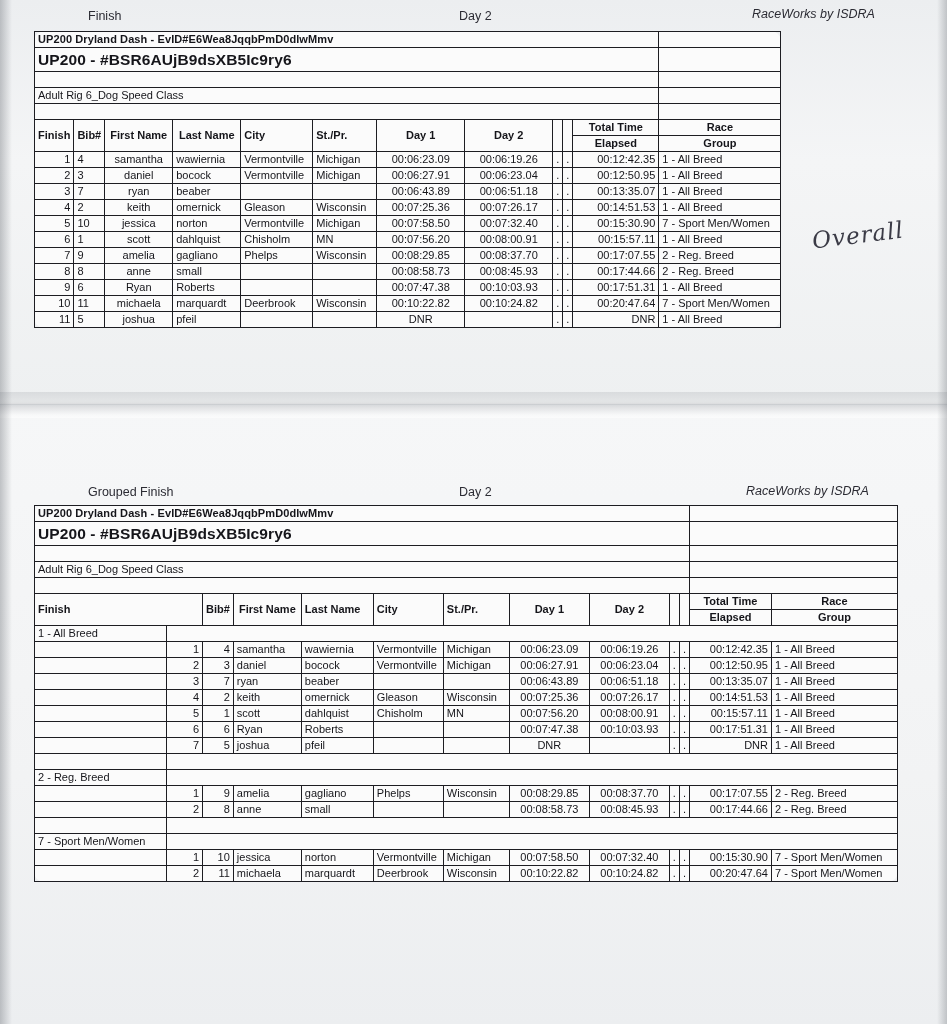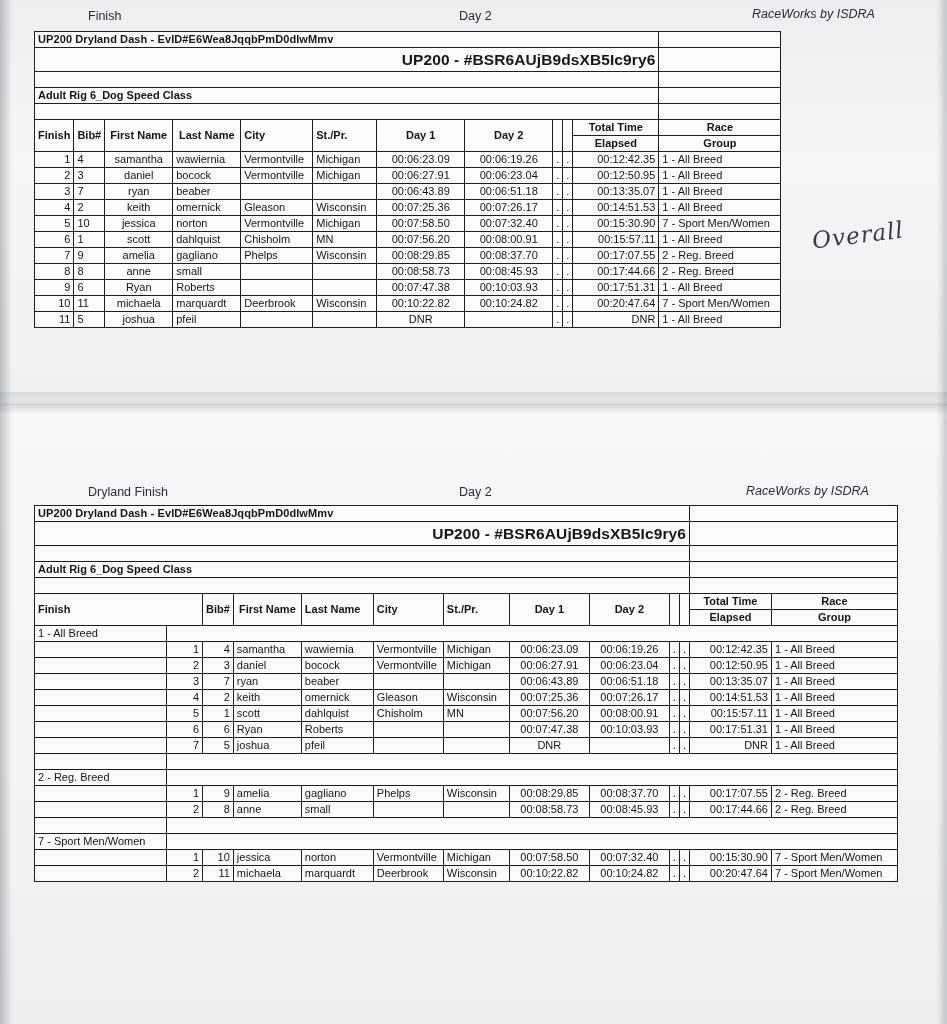--- a/index.html
+++ b/index.html
@@ -75,25 +75,24 @@
     font-size: 17px;
     font-weight: bold;
     letter-spacing: .1px;
     height: 26px;
     line-height: 26px;
   }
   .title-cell.sub {
     font-size: 15.5px;
     height: 23px;
     line-height: 23px;
-    text-align: right;
   }
   .class-cell {
     font-size: 15px;
-    font-weight: bold;
+    font-weight: normal;
     height: 27px;
     line-height: 27px;
   }
   .blank-row td { height: 13px; }
   .hdr td {
     font-weight: bold;
     text-align: center;
     font-size: 11.5px;
     height: 15px;
     line-height: 15px;
@@ -395,21 +394,21 @@
           </tr>
         </tbody>
     </table>
   </div>
 
   <div class="handwriting" id="hw-overall">Overall</div>
 </div>
 
 <div class="sheet sheet-bottom">
 
-  <div class="page-head left" style="left:88px; top:80px;">Dryland Finish</div>
+  <div class="page-head left" style="left:88px; top:80px;">Grouped Finish</div>
   <div class="page-head mid" style="left:459px; top:80px;">Day 2</div>
   <div class="page-head right" style="left:746px; top:79px;">RaceWorks by ISDRA</div>
 
   <div style="position:absolute; left:34px; top:100px;">
     <table class="rpt">
       <colgroup>
         <col class="b-grp">
           <col class="b-finish">
           <col class="b-bib">
           <col class="b-first">

